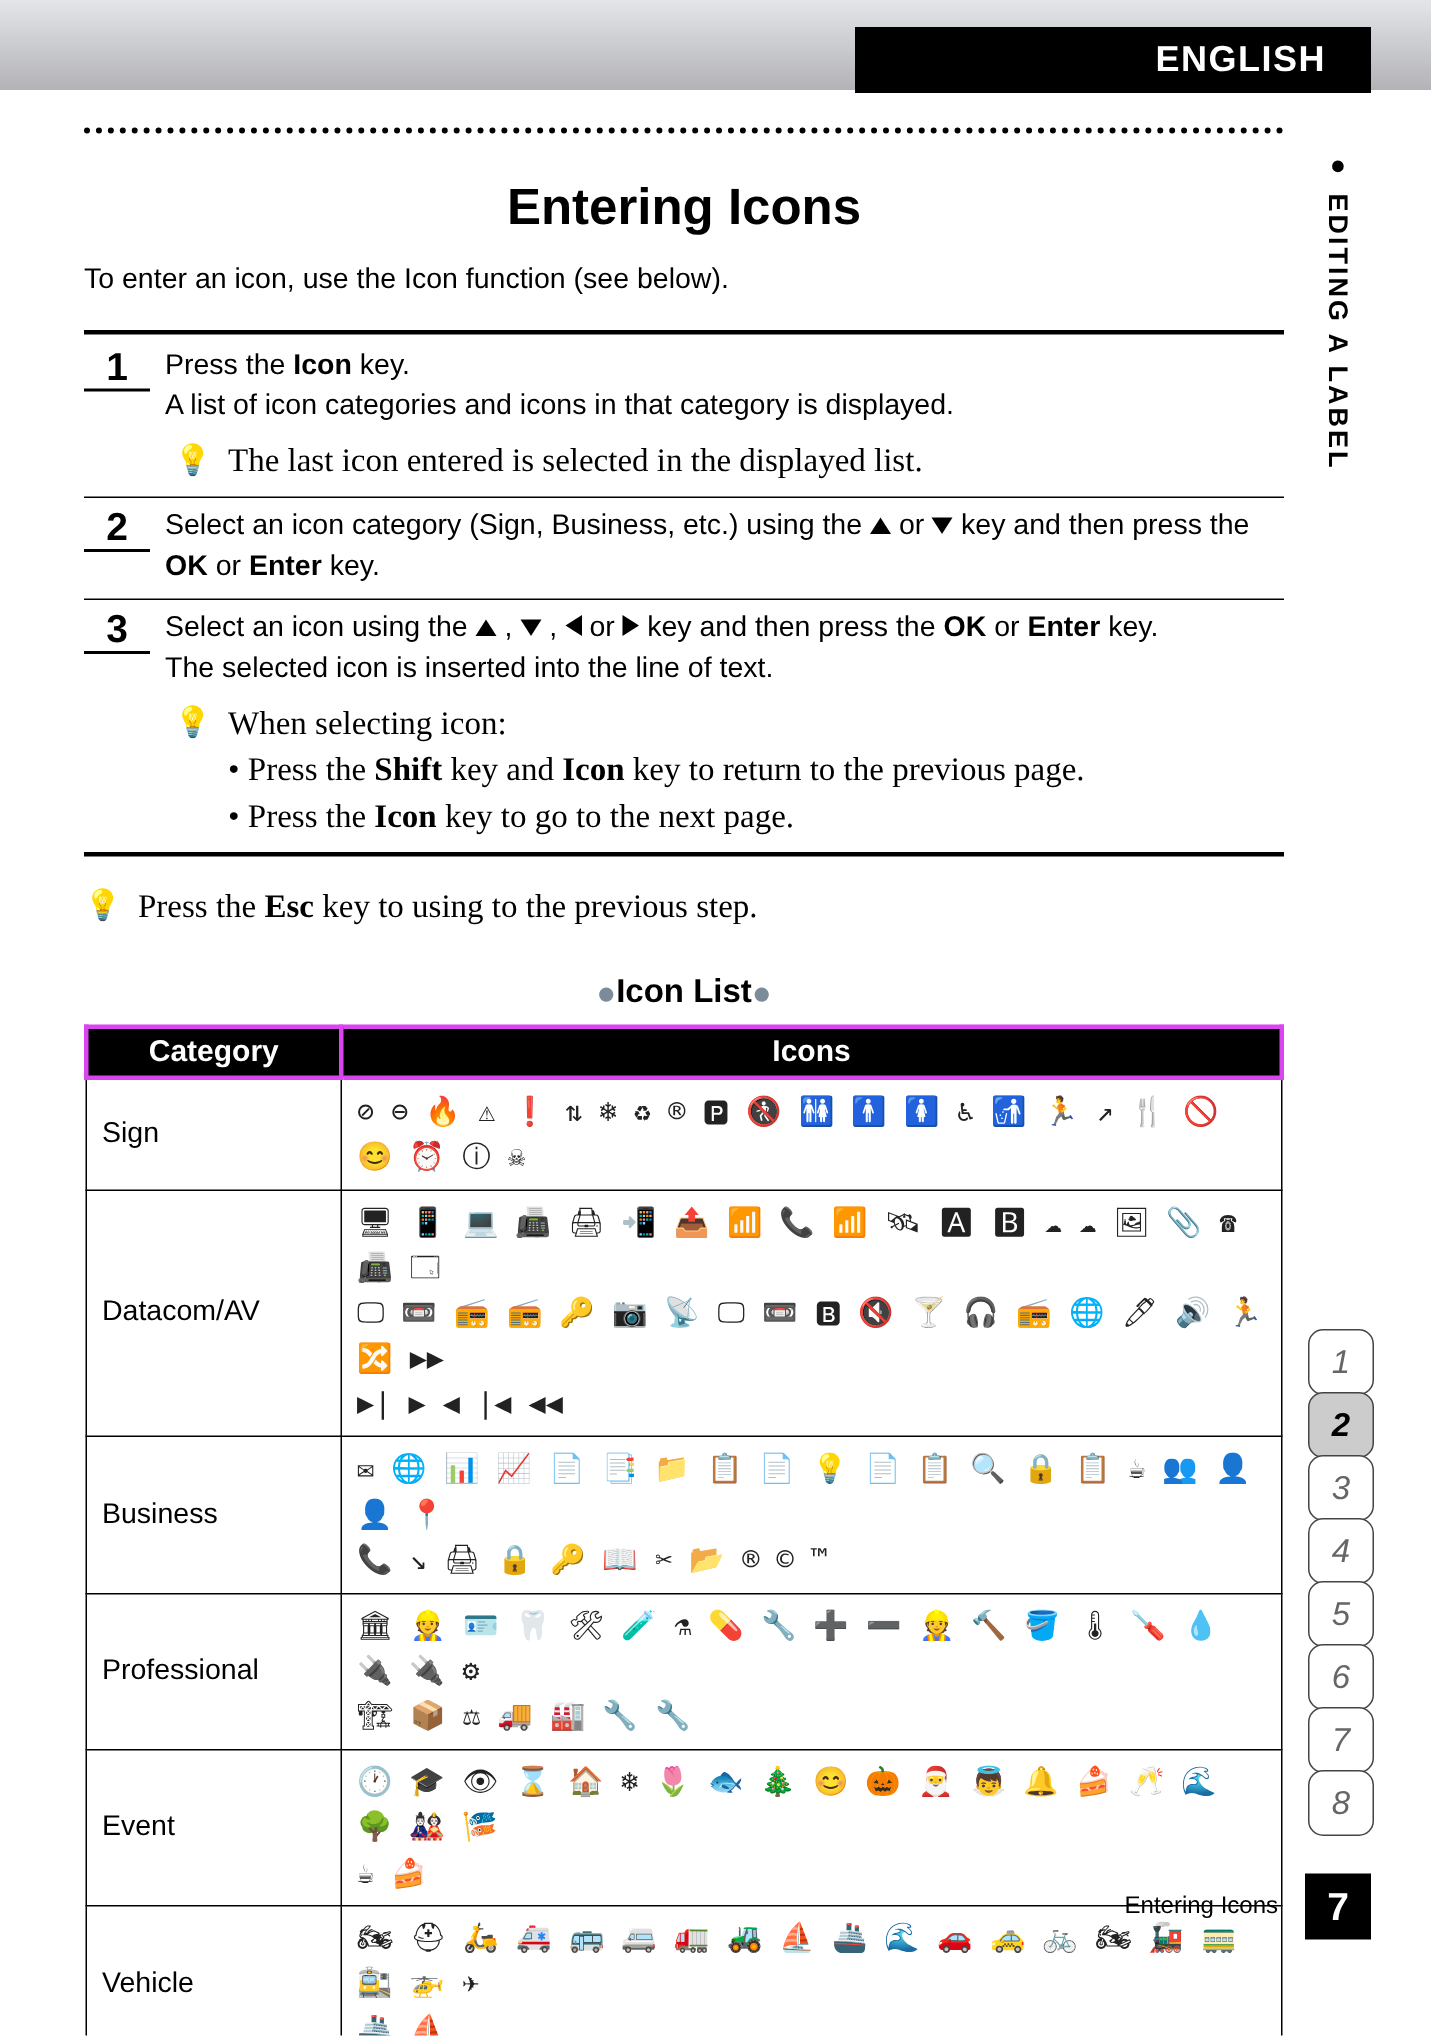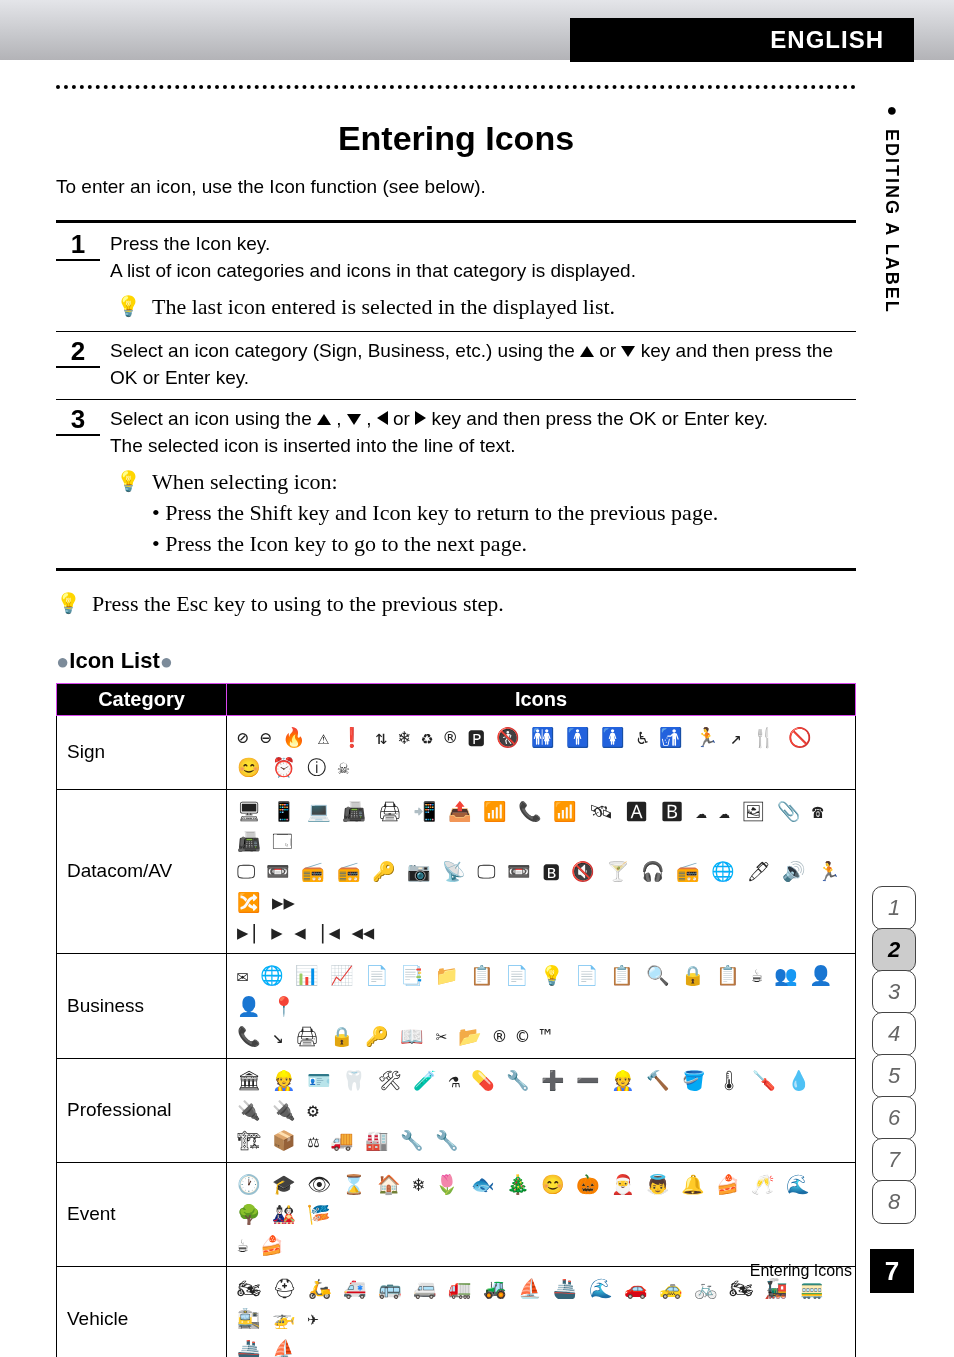--- a/index.html
+++ b/index.html
@@ -73,26 +73,26 @@
   .bulb {
     width: 24px; flex-shrink:0; margin-right: 12px; margin-top:2px;
     font-size: 20px;
   }
   .tip-text { font-size: 22px; font-family: 'Times New Roman', serif; line-height:1.4; }
   .tri { display:inline-block; width:0;height:0; }
   .tri-up { border-left:7px solid transparent; border-right:7px solid transparent; border-bottom:11px solid #000;}
   .tri-down { border-left:7px solid transparent; border-right:7px solid transparent; border-top:11px solid #000;}
   .tri-left { border-top:7px solid transparent; border-bottom:7px solid transparent; border-right:11px solid #000;}
   .tri-right { border-top:7px solid transparent; border-bottom:7px solid transparent; border-left:11px solid #000;}
-  .icon-list-title { font-size: 22px; font-weight: bold; margin: 28px 0 8px 0; }
+  .icon-list-title { text-align: center; font-size: 22px; font-weight: bold; margin: 28px 0 8px 0; }
   .icon-list-title .dot { color:#7c8b9a; font-size:22px; vertical-align:middle;}
   table.icons { width: 100%; border-collapse: collapse; }
   table.icons th {
     background: #000; color: #fff; font-size: 20px; padding: 4px 6px;
-    border: 1px solid #d946ef;
+    border: 3px solid #d946ef;
   }
   table.icons td {
     border: 1px solid #000;
     font-size: 19px;
     padding: 6px 10px;
     vertical-align: middle;
   }
   td.iconcell {
     font-family: monospace; font-size: 14px; letter-spacing: 0px; line-height: 1.6;
     color:#222;
@@ -118,21 +118,21 @@
     right: 40px;
     display:flex; align-items:center;
   }
   .footer-label { font-size: 16px; margin-right: 18px; }
   .footer-page {
     background:#000; color:#fff; width:44px; height:44px;
     display:flex; align-items:center; justify-content:center;
     font-size:26px; font-weight:bold;
   }
   .serif { font-family: 'Times New Roman', serif; }
-  .bold { font-weight: normal; }
+  .bold { font-weight: bold; }
 </style>
 </head>
 <body>
 
 <div class="top-bar"></div>
 <div class="black-bar">ENGLISH</div>
 <div class="side-label">
   ● <span>EDITING A LABEL</span>
 </div>
 

